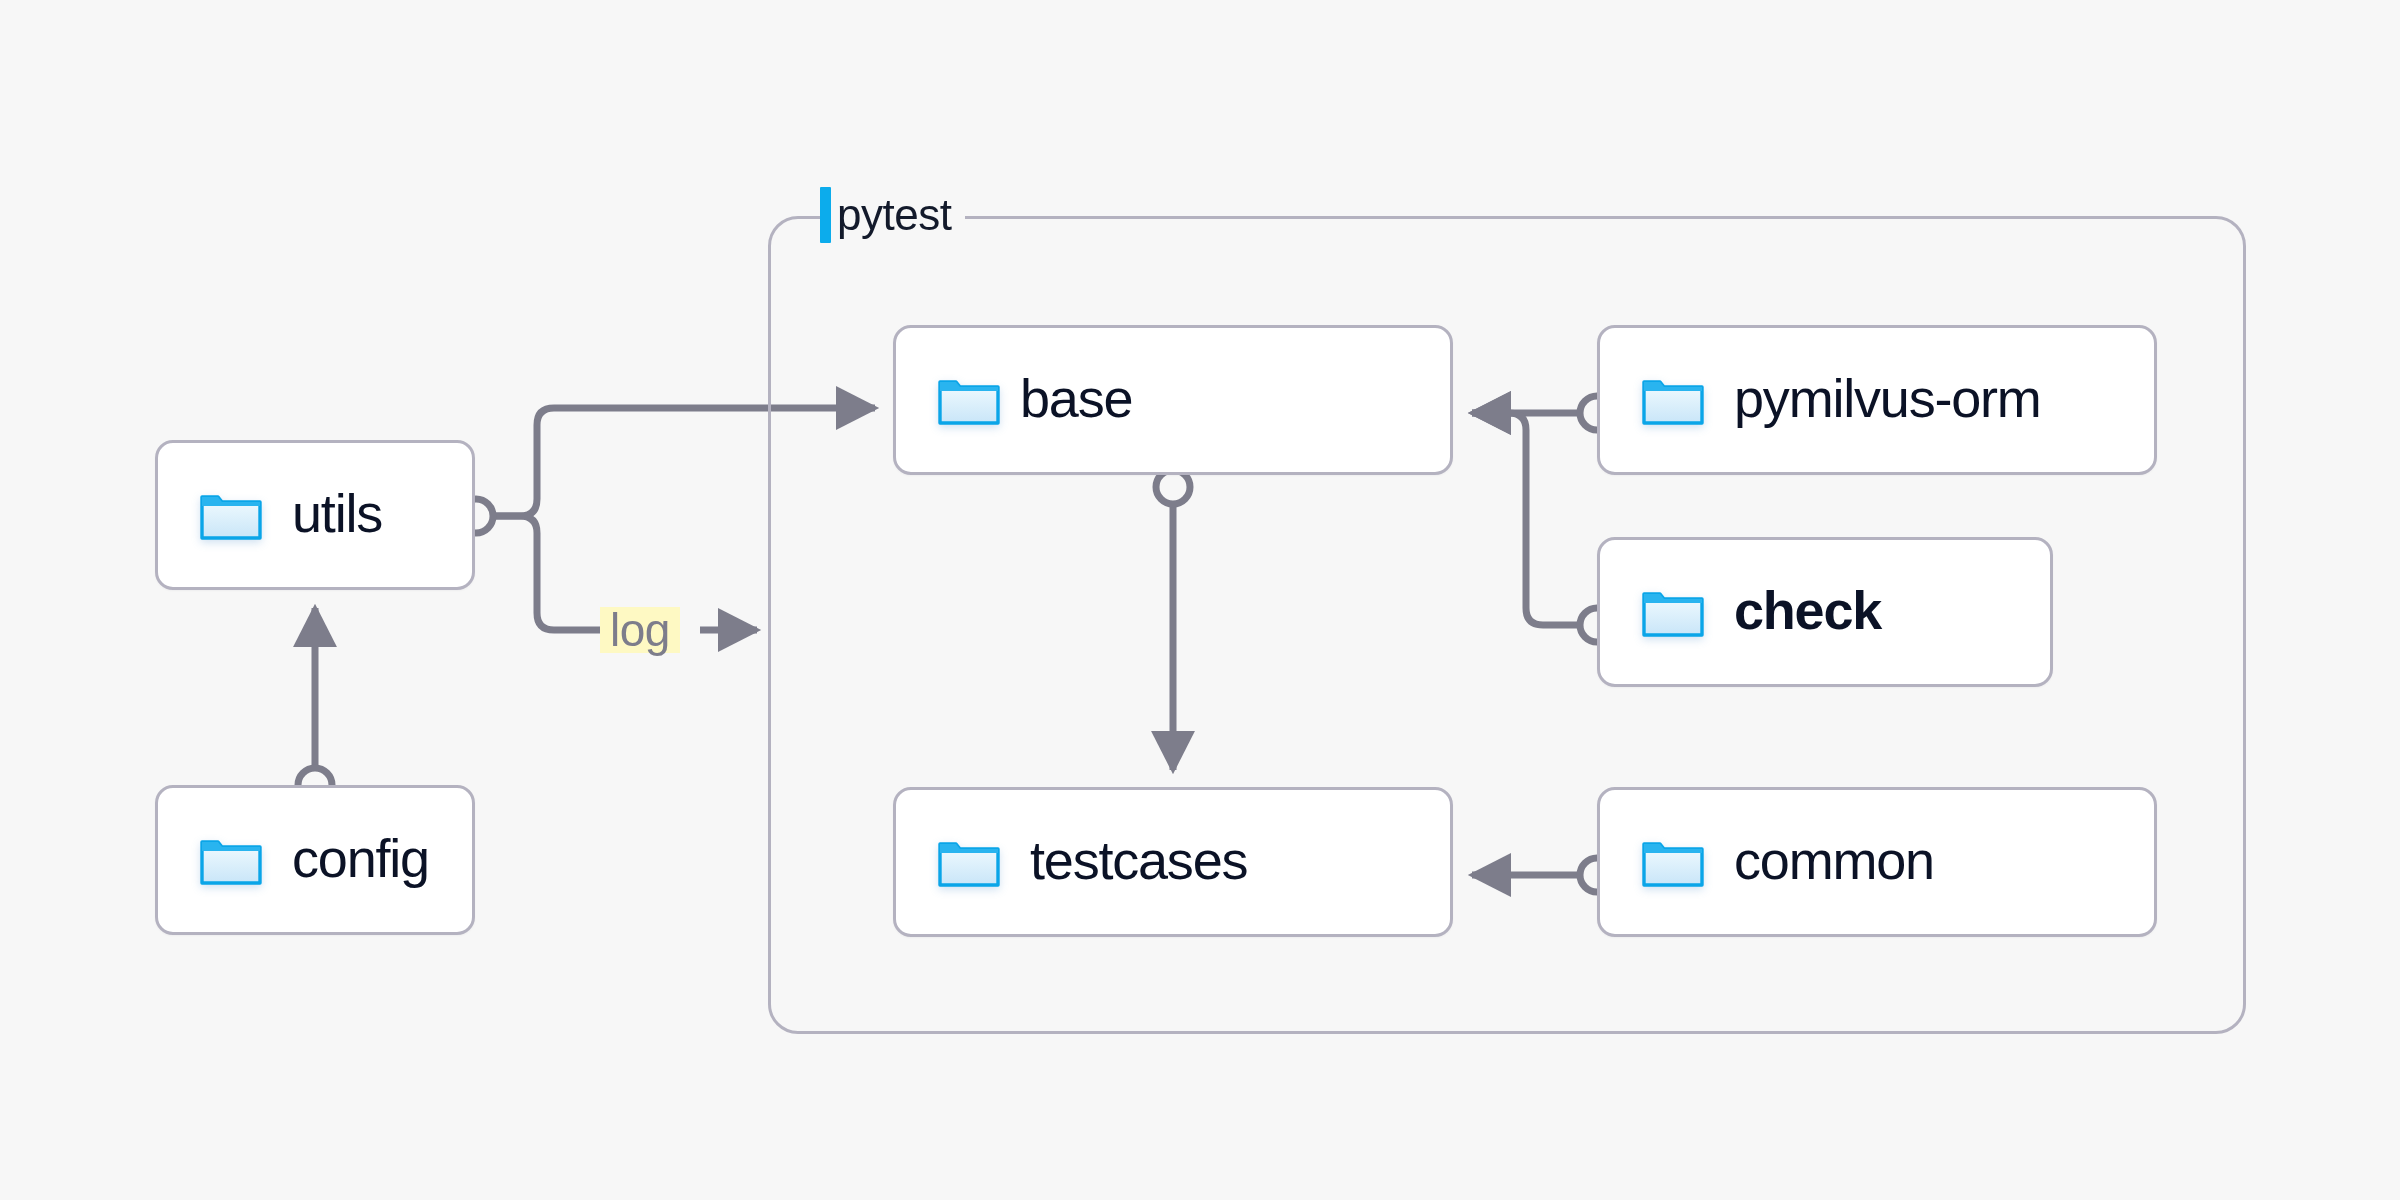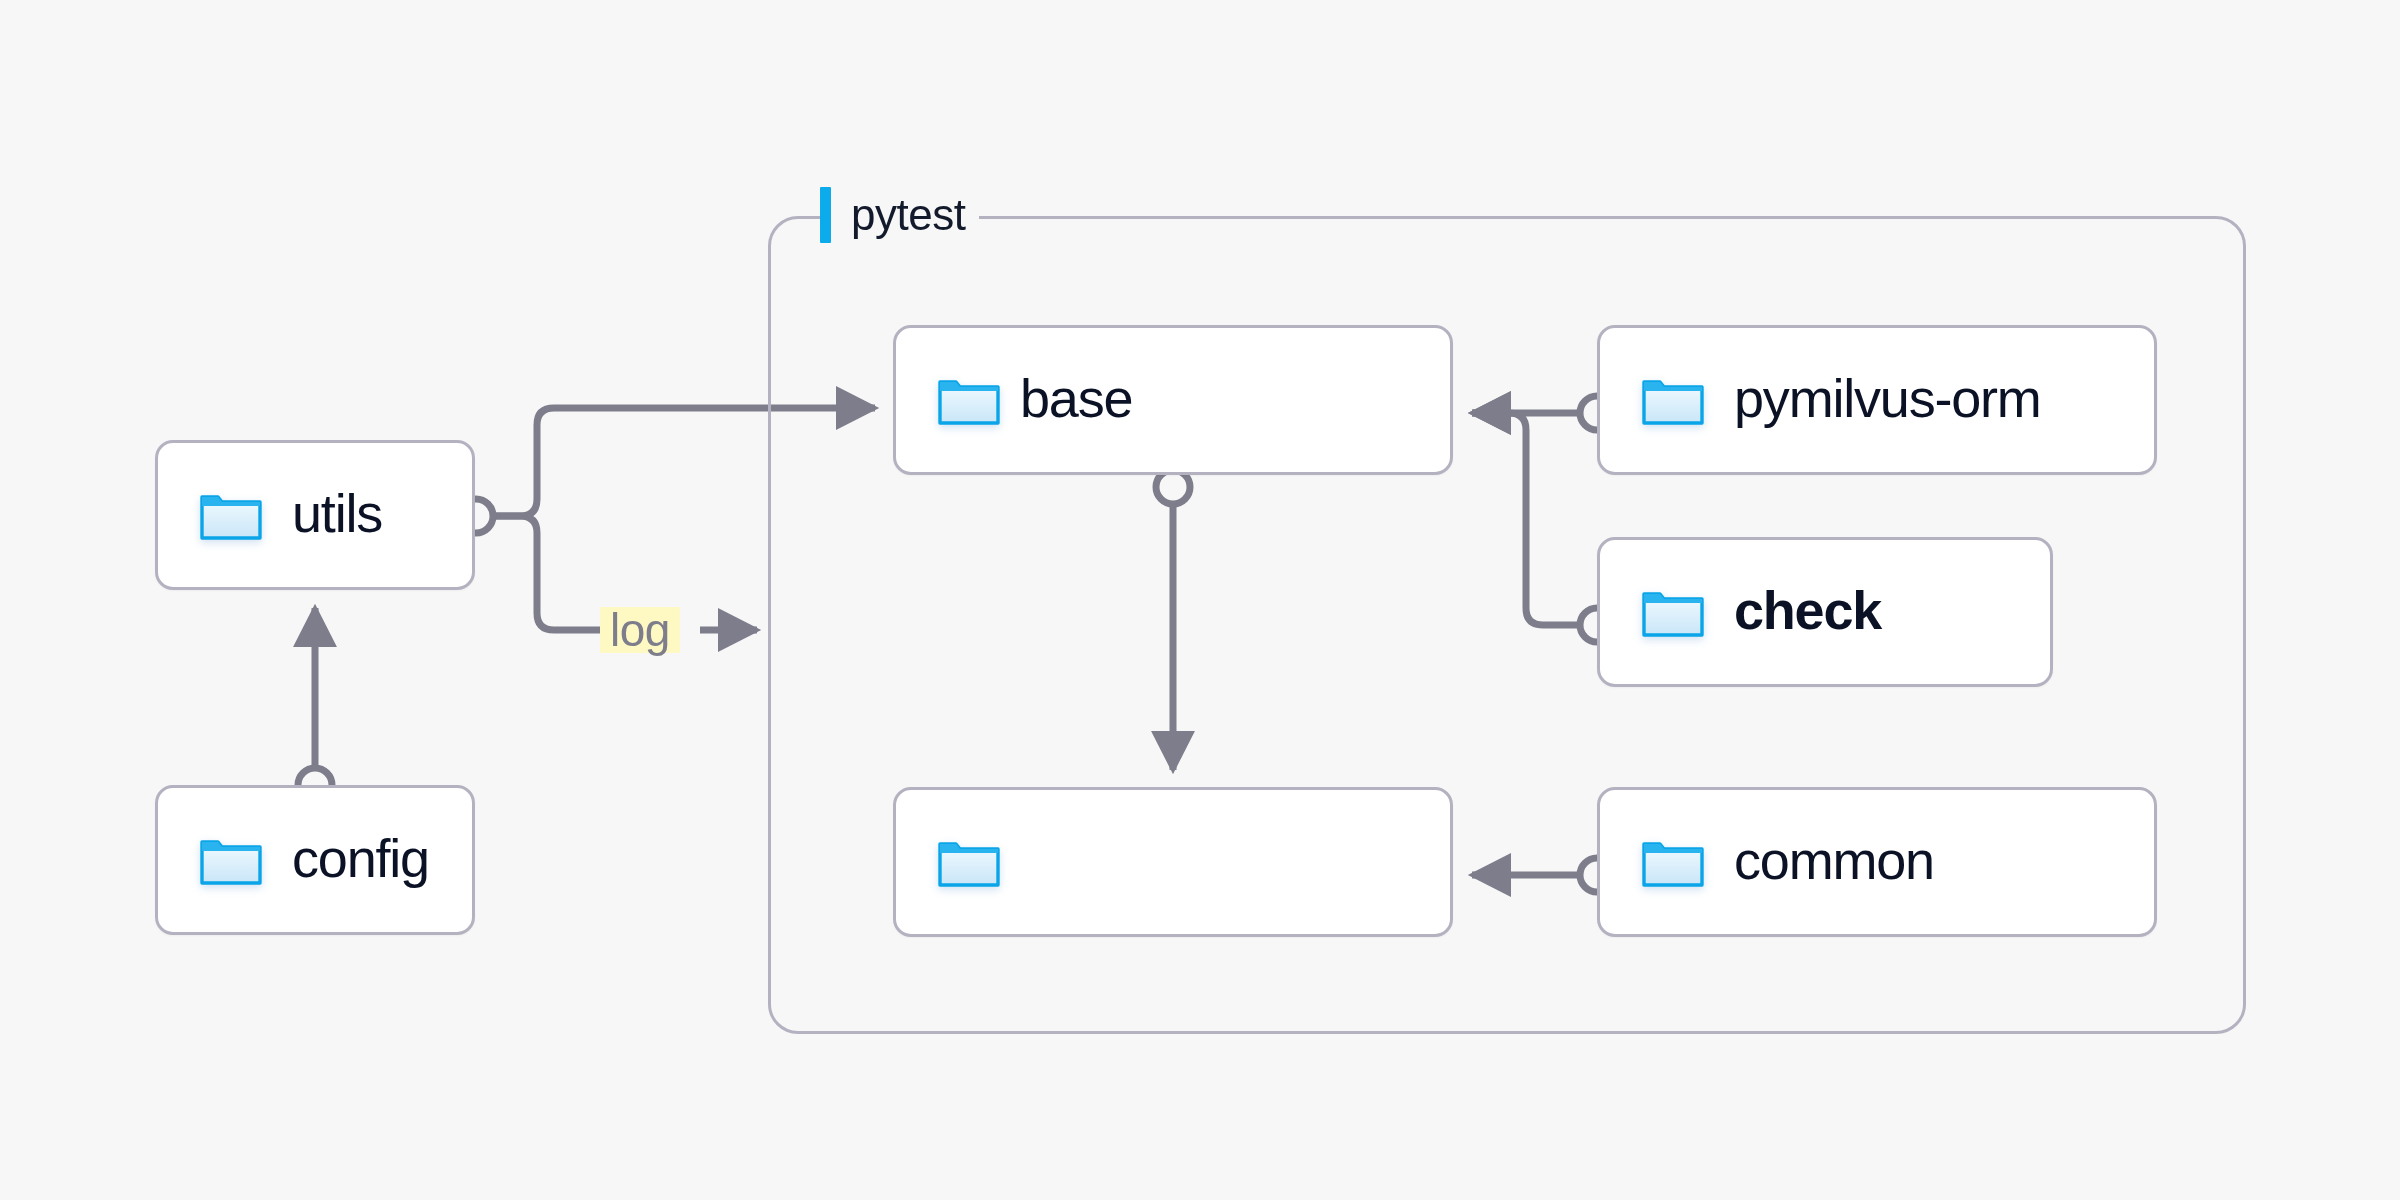--- a/index.html
+++ b/index.html
@@ -24,21 +24,21 @@
   .group-box {
     position: absolute;
     border: 3px solid #b4b2c0;
     border-radius: 30px;
     background: transparent;
   }
   .group-label {
     position: absolute;
     display: flex;
     align-items: center;
-    gap: 20px;
+    gap: 6px;
     background: #f7f7f7;
     padding: 0 14px 0 0;
     height: 58px;
   }
   .group-label .bar {
     width: 11px; height: 56px;
     background: #0cacec;
     border-radius: 1px;
     flex: none;
   }
@@ -168,20 +168,21 @@
       <path d="M2 8 h16 l4 5 h38 v4 H2 Z" fill="#29b4ef"></path>
     </svg>
     <span class="label">base</span>
   </div>
 
   <div class="node" style="left:893px; top:787px; width:560px; height:150px;">
     <svg class="folder" viewBox="0 0 62 52">
       <path d="M2 8 h16 l4 5 h38 v36 H2 Z" fill="url(#folderGrad)" stroke="#0aa5e8" stroke-width="3.4" stroke-linejoin="round"></path>
       <path d="M2 8 h16 l4 5 h38 v4 H2 Z" fill="#29b4ef"></path>
     </svg>
+    <span class="label">testcases</span>
   </div>
 
   <div class="node" style="left:1597px; top:325px; width:560px; height:150px;">
     <svg class="folder" viewBox="0 0 62 52">
       <path d="M2 8 h16 l4 5 h38 v36 H2 Z" fill="url(#folderGrad)" stroke="#0aa5e8" stroke-width="3.4" stroke-linejoin="round"></path>
       <path d="M2 8 h16 l4 5 h38 v4 H2 Z" fill="#29b4ef"></path>
     </svg>
     <span class="label">pymilvus-orm</span>
   </div>
 

